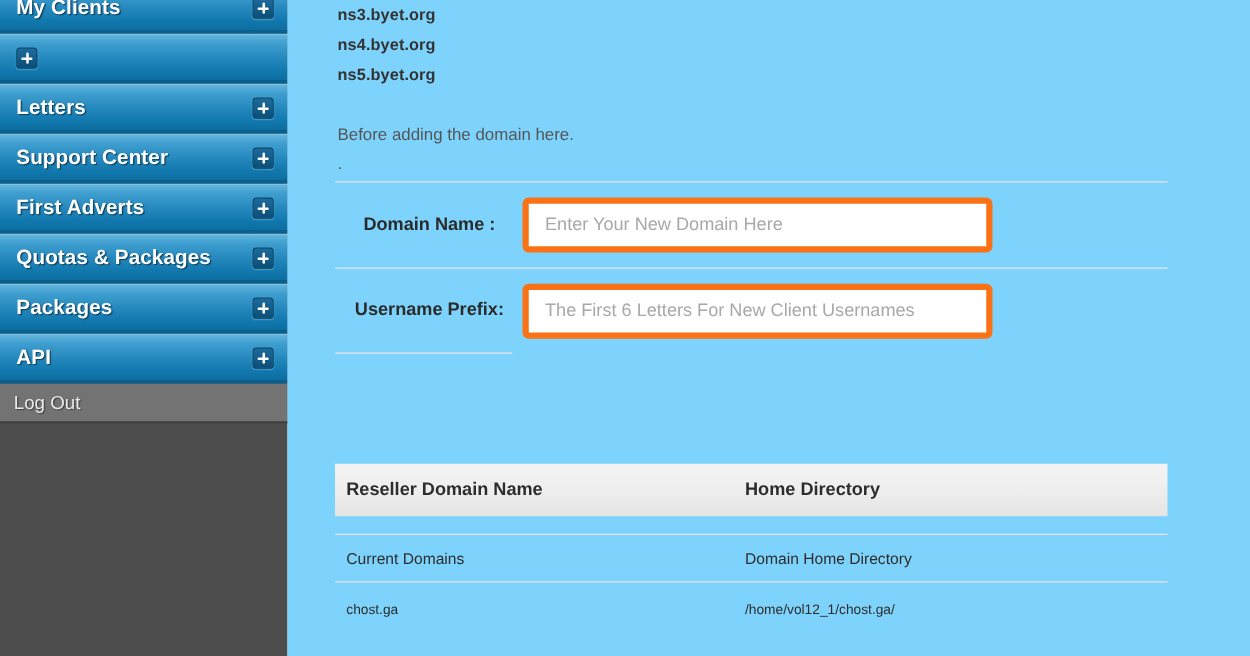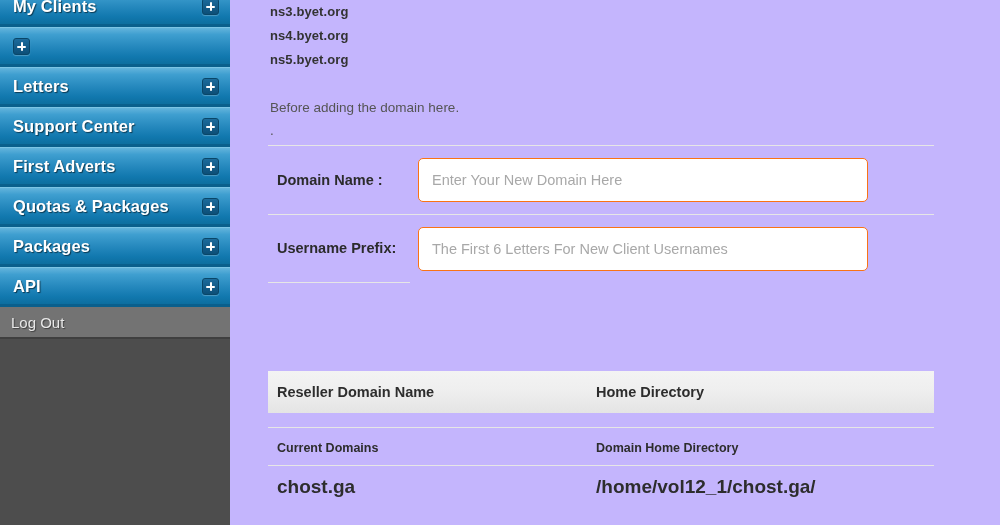--- a/index.html
+++ b/index.html
@@ -61,21 +61,21 @@
   }
   .logout-label {
     color: #e8e8e8; font-size: 15px; font-weight: normal;
     text-shadow: 1px 1px 1px rgba(0,0,0,.45);
   }
 
   
   .content {
     position: absolute; left: 230px; top: 0;
     width: 770px; height: 525px;
-    background: #c4b5fd;
+    background: #7dd3fc;
   }
 
   .ns-list { position: absolute; left: 40px; top: 0px; }
   .ns-line {
     font-size: 13px; font-weight: bold; color: #333333;
     line-height: 24px; letter-spacing: .1px;
   }
 
   .note {
     position: absolute; left: 40px; top: 100px;
@@ -91,35 +91,36 @@
     position: absolute; left: 38px; top: 145px;
     width: 666px;
   }
   .form-row { display: flex; align-items: stretch; }
   .form-row.first { border-top: 1px solid #e6e6e6; }
   .label-cell {
     width: 142px; flex: none;
     display: flex; align-items: center;
     padding: 14px 0 14px 9px;
     border-bottom: 1px solid #e6e6e6;
+    justify-content: center;
   }
   .label-cell .lbl {
     font-size: 14.5px; font-weight: bold; color: #2b2b2b;
     line-height: 19px;
   }
   .field-cell {
     flex: 1;
     display: flex; align-items: center;
     padding: 12px 0 12px 8px;
     border-bottom: 1px solid #e6e6e6;
   }
   .form-row.last .field-cell { border-bottom: none; }
   .txt-input {
-    width: 450px; height: 44px;
-    border: 1px solid #f97316;
+    width: 376px; height: 44px;
+    border: 5px solid #f97316;
     border-radius: 5px;
     background: #ffffff;
     padding: 0 13px;
     font-family: "Liberation Sans", sans-serif;
     font-size: 14.5px;
     color: #333333;
     outline: none;
   }
   .txt-input::placeholder { color: #a8a8a8; }
 
@@ -152,22 +153,22 @@
   .res-head .c1, .res-row .c1 { width: 320px; flex: none; padding-left: 9px; }
   .res-head .c2, .res-row .c2 { flex: 1; padding-left: 8px; }
   .res-head .th {
     font-size: 14.5px; font-weight: bold; color: #2d2d2d;
   }
   .res-spacer { height: 15px; border-bottom: 1px solid #e6e6e6; }
   .res-row {
     display: flex; align-items: center; height: 38px;
     border-bottom: 1px solid #e6e6e6;
   }
-  .res-row .sm { font-size: 12.5px; font-weight: bold; color: #2d2d2d; margin-top: 36px; }
-  .res-row .lg { font-size: 19px; font-weight: bold; color: #2d2d2d; margin-top: 28px; }
+  .res-row .sm { font-size: 12.5px; font-weight: normal; color: #2d2d2d; margin-top: 36px; }
+  .res-row .lg { font-size: 11px; font-weight: normal; color: #2d2d2d; margin-top: 28px; }
   .res-row.tall { height: 42px; border-bottom: none; }
 </style>
 </head>
 <body>
 
 <div class="page">
 
   <div class="sidebar">
     <div class="nav-list">
 

